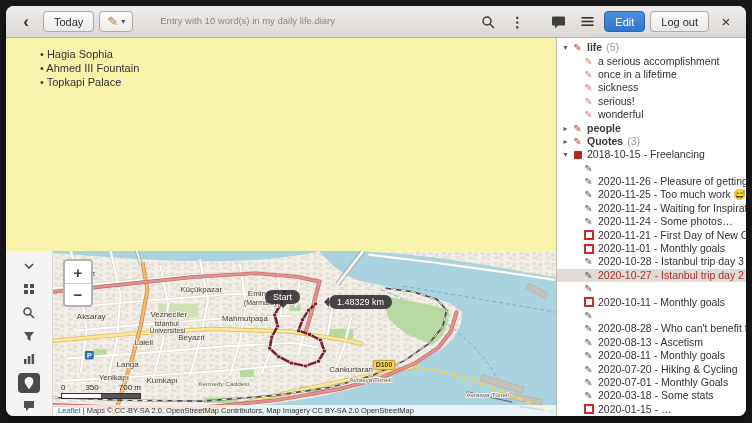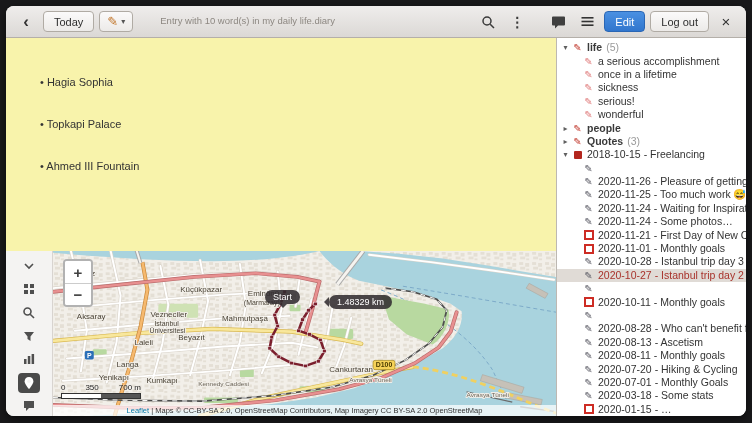--- a/index.html
+++ b/index.html
@@ -23,21 +23,21 @@
   .gap-left{margin-left:12px;}
   .close-glyph{font-size:15px;color:#333;}
 
   
   .app-body{flex:1;display:flex;min-height:0;}
   .left-pane{flex:1;display:flex;flex-direction:column;min-width:0;}
 
   .entry-area{flex:0 0 204px;background:#f8f3ab;padding:9px 12px 0 27px;overflow:hidden;}
   .entry-title{margin:0 0 11px 0;font-size:16px;font-weight:bold;color:#c62f2f;}
   .entry-bullets{margin:0;padding:0 0 0 7px;list-style:none;font-size:11px;color:#333;}
-  .entry-bullets li{line-height:14px;margin-top:28px;}
+  .entry-bullets li{line-height:14px;}
   .entry-bullets li::before{content:"• ";}
 
   
   .map-section{flex:1;display:flex;min-height:0;}
   .map-toolbar{flex:0 0 46px;background:#f4f3f2;border-right:1px solid #d8d4d0;display:flex;flex-direction:column;align-items:center;padding-top:5px;gap:4px;}
   .mtb-btn{width:22px;height:22px;border-radius:4px;display:flex;align-items:center;justify-content:center;color:#4f4f4f;background:transparent;border:none;cursor:pointer;padding:0;}
   .mtb-btn.active{background:#4a4a4a;color:#ffffff;}
   .map-canvas{flex:1;position:relative;overflow:hidden;background:#a9d3de;}
   .map-svg{position:absolute;inset:0;width:100%;height:100%;}
 
@@ -52,21 +52,21 @@
   .leaflet-zoom{position:absolute;left:10px;top:8px;width:26px;border:2px solid rgba(0,0,0,.3);border-radius:4px;overflow:hidden;background:#fff;}
   .zoom-btn{width:100%;height:22px;display:flex;align-items:center;justify-content:center;font-size:15px;font-weight:bold;color:#404040;background:#fff;border:none;cursor:pointer;padding:0;}
   .zoom-btn + .zoom-btn{border-top:1px solid #cccccc;}
 
   .scalebar{position:absolute;left:8px;bottom:17px;width:80px;font-size:8px;color:#1c1c1c;text-shadow:0 0 2px #fff;}
   .scalebar .labels{display:flex;justify-content:space-between;margin-bottom:1px;}
   .scalebar .bar{height:4px;border:1px solid #333;display:flex;background:#fff;}
   .scalebar .seg-dark{flex:1;background:#555;}
   .scalebar .seg-light{flex:1;background:#fff;}
 
-  .attribution{position:absolute;left:0;right:0;bottom:0;background:rgba(255,255,255,.72);font-size:7.5px;color:#333;text-align:center;padding:1px 5px;white-space:nowrap;overflow:hidden;}
+  .attribution{position:absolute;left:0;right:0;bottom:0;background:rgba(255,255,255,.72);font-size:7.5px;color:#333;text-align:left;padding:1px 5px;white-space:nowrap;overflow:hidden;}
   .attribution .leaflet-link{color:#0078a8;}
 
   .map-tt{position:absolute;background:rgba(49,44,48,.88);color:#fff;font-size:9px;line-height:14px;padding:0 8px;border-radius:8px;white-space:nowrap;}
   .map-tt.start{left:212px;top:39px;}
   .map-tt.start::after{content:"";position:absolute;left:50%;bottom:-4px;margin-left:-4px;border:4px solid transparent;border-top-color:rgba(49,44,48,.88);border-bottom:none;}
   .map-tt.dist{left:276px;top:44px;}
   .map-tt.dist::after{content:"";position:absolute;left:-5px;bottom:2px;border:5px solid transparent;border-right-color:rgba(49,44,48,.88);border-left:none;}
 
   
   .sidebar{flex:0 0 189px;background:#fff;border-left:1px solid #bdb8b2;overflow:hidden;padding-top:3px;}
@@ -137,22 +137,22 @@
         <span class="close-glyph">×</span>
       </button>
     </header>
 
     <div class="app-body">
       <div class="left-pane">
 
         <div class="entry-area">
           <ul class="entry-bullets">
               <li>Hagia Sophia</li>
+              <li>Ahmed III Fountain</li>
               <li>Topkapi Palace</li>
-              <li>Ahmed III Fountain</li>
             </ul>
         </div>
 
         <div class="map-section">
           <div class="map-toolbar">
             <button class="mtb-btn">
               <svg width="16" height="16" viewBox="0 0 16 16">
                   <polyline points="4,6 8,10 12,6" fill="none" stroke="currentColor" stroke-width="1.6"></polyline>
                 </svg>
             </button>

